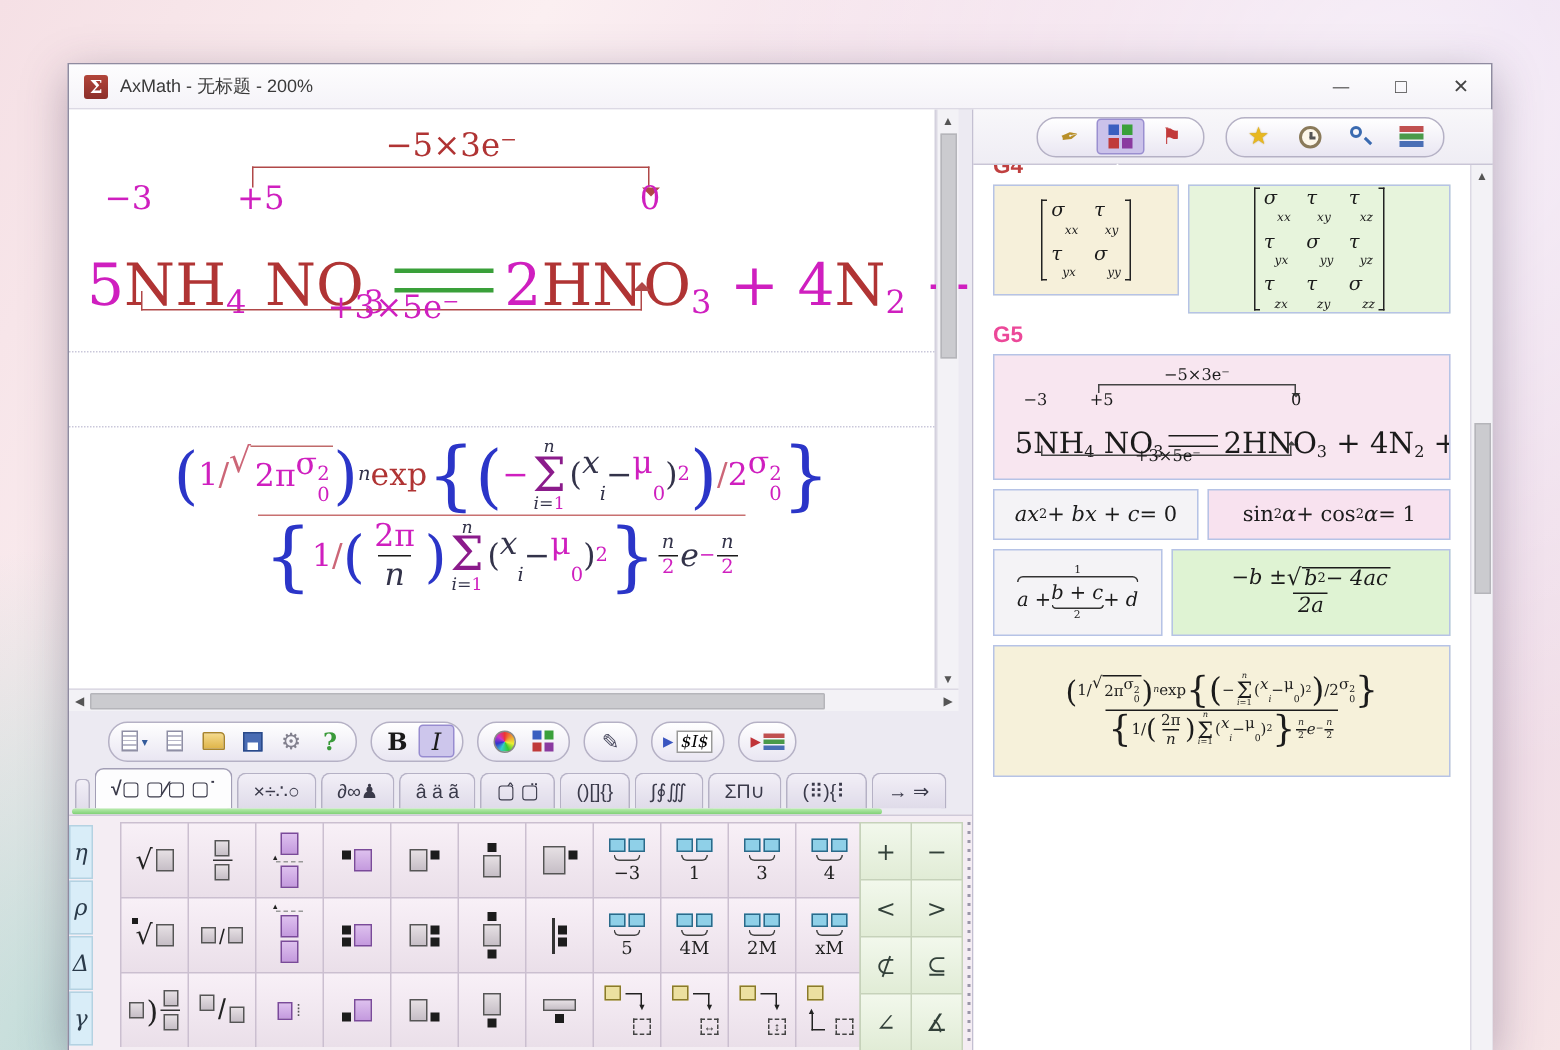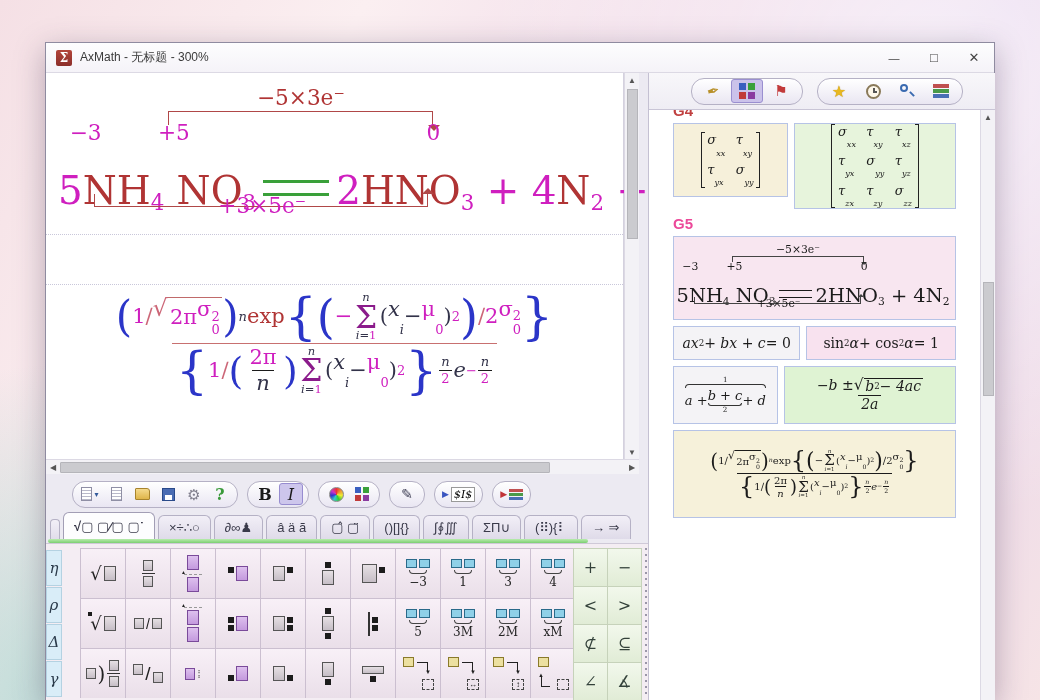--- a/index.html
+++ b/index.html
@@ -183,33 +183,33 @@
   .mono .ah-u{border:.28em solid transparent !important;border-bottom-color:#444 !important;}
   .mono .dline{border-color:#1b1b1b !important;}
 
   
   .rpanel { position:absolute; left:602px; top:30px; width:347px; height:627px; background:#f4f2f7; border-left:1px solid #c4c0d2;}
   .rtoolbar { position:absolute; left:0; top:0; right:0; height:37px; display:flex; align-items:center; gap:14px; padding-left:42px;
     border-bottom:1px solid #c9c5d6; background:linear-gradient(#f8f7fa,#efedf4);}
   .rbtn { width:32px; height:24px; display:flex; align-items:center; justify-content:center; border-radius:3px;}
   .rbtn.active { background:#cbc2ea; border:1px solid #9a8fd0;}
   .notch { position:absolute; top:28px; left:88px; width:0; height:0; border:8px solid transparent; border-bottom:9px solid #ffffff; z-index:5;}
-  .rcontent { position:absolute; left:0; top:37px; right:15px; bottom:0; background:#fff; overflow:hidden; padding:6px 24px;}
+  .rcontent { position:absolute; left:0; top:37px; right:15px; bottom:0; background:#fff; overflow:hidden; padding:6px 13px;}
   .rscroll { position:absolute; right:0; top:37px; width:15px; bottom:0; background:#f3f2f6; border-left:1px solid #dcd9e4;}
   .glabel { font-size:15px; font-weight:bold; margin:6px 0 4px 0;}
   .crow { display:flex; gap:6px; align-items:flex-start; margin-bottom:6px;}
   .card { border:1px solid #b6c3e6; display:flex; align-items:center; justify-content:center; overflow:hidden;}
 </style>
 </head>
 <body>
 
 <div class="window">
   <div class="titlebar">
     <span class="app-icon">Σ</span>
-    <span class="title">AxMath - 无标题 - 300%</span>
+    <span class="title">AxMath - 无标题 - 200%</span>
     <div class="win-controls">
       <span class="win-btn" style="font-size:11px">—</span>
       <span class="win-btn">□</span>
       <span class="win-btn">✕</span>
     </div>
   </div>
 
   <div class="canvas">
     <div class="rule" style="top:161px"></div>
     <div class="rule" style="top:211px"></div>
@@ -615,21 +615,21 @@
             <span class="clab">5</span>
           </span>
         </div>
         <div class="scell">
           <span class="icol">
             <span class="irow">
               <span class="bb"></span>
               <span class="bb"></span>
             </span>
             <span class="ubr"></span>
-            <span class="clab">3M</span>
+            <span class="clab">4M</span>
           </span>
         </div>
         <div class="scell">
           <span class="icol">
             <span class="irow">
               <span class="bb"></span>
               <span class="bb"></span>
             </span>
             <span class="ubr"></span>
             <span class="clab">2M</span>

